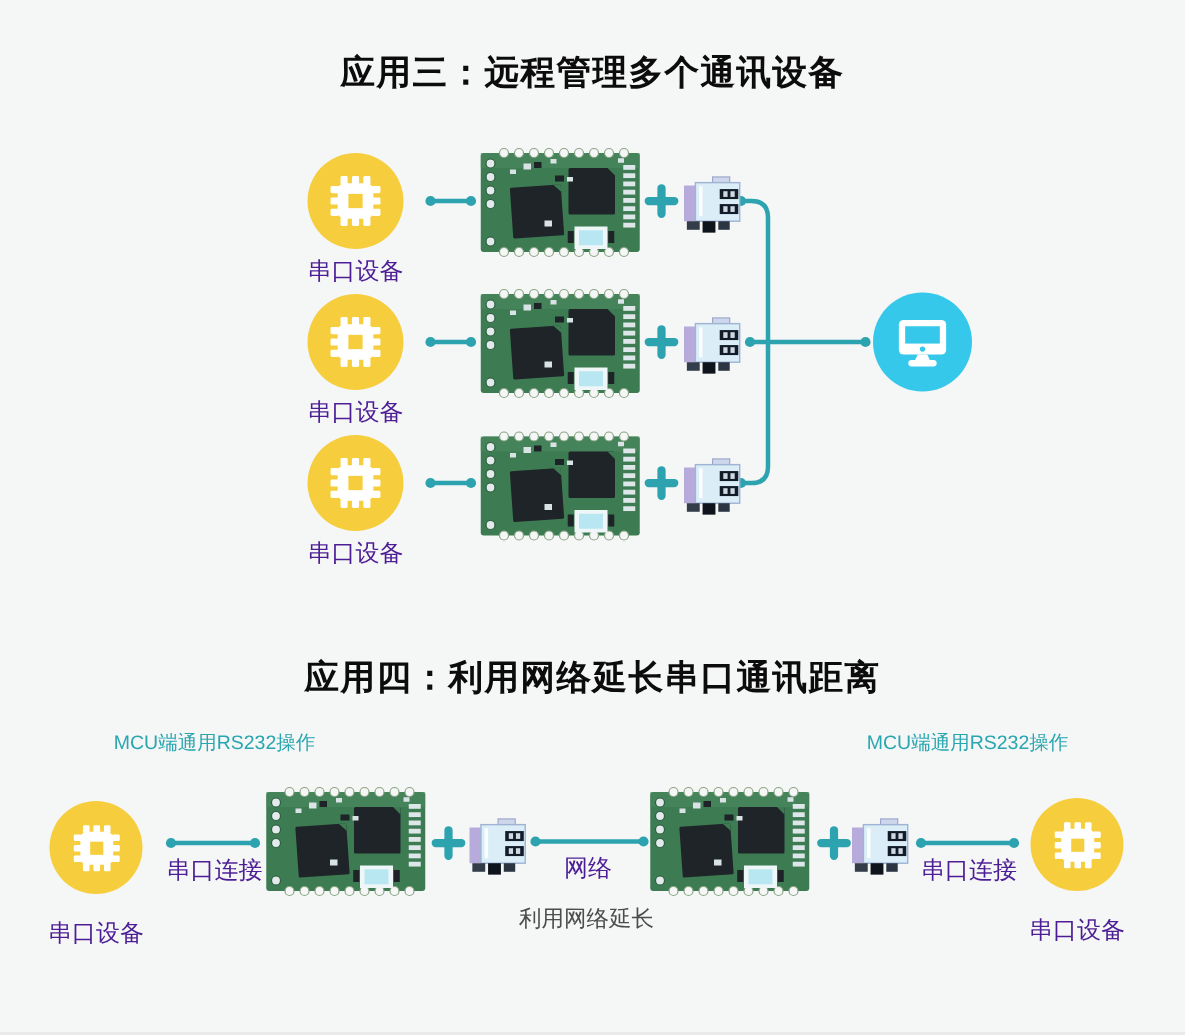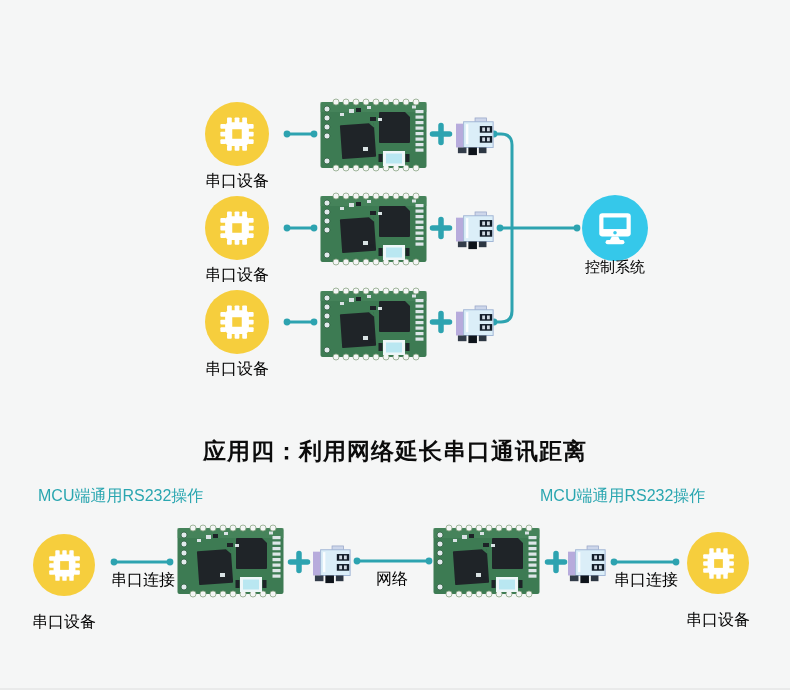--- a/index.html
+++ b/index.html
@@ -4,23 +4,23 @@
 <style>
   html,body { margin:0; padding:0; background:#f5f6f6; }
   .stage { position:relative; width:790px; height:690px; background:#f5f6f6; overflow:hidden;
            font-family:"Liberation Sans", sans-serif; }
   .title { position:absolute; left:0; width:790px; text-align:center; font-size:23px;
            font-weight:bold; color:#0c0c0c; letter-spacing:1px; }
   .circle { position:absolute; border-radius:50%; display:flex; align-items:center; justify-content:center; }
   .yellow { background:#f6ce3d; width:64px; height:64px; }
   .yellow.small { width:62px; height:62px; }
   .cyan   { background:#35c8ea; width:66px; height:66px; }
-  .label  { position:absolute; text-align:center; color:#000000; font-size:16px; }
+  .label  { position:absolute; text-align:center; color:#4c1d95; font-size:16px; }
   .label.ctrl { font-size:15px; }
-  .teal-note { position:absolute; text-align:left; color:#2aa6b0; font-size:16px; }
+  .teal-note { position:absolute; text-align:center; color:#2aa6b0; font-size:13px; }
   .small-note { position:absolute; text-align:center; color:#4c4c4c; font-size:15px; line-height:19px; }
   .abs { position:absolute; }
   .lines { position:absolute; left:0; top:0; pointer-events:none; }
 </style>
 </head>
 <body>
 
 <div class="stage">
 
   <svg width="0" height="0" style="position:absolute" aria-hidden="true">
@@ -171,20 +171,21 @@
           <circle cx="429" cy="561" r="3.4" stroke="none"></circle>
       </g>
       <g>
         <path d="M614 562 H676" fill="none"></path>
           <circle cx="614" cy="562" r="3.4" stroke="none"></circle>
           <circle cx="676" cy="562" r="3.4" stroke="none"></circle>
       </g>
     </g>
   </svg>
 
+  <div class="title" style="top:33px;">应用三：远程管理多个通讯设备</div>
 
   <div class="circle yellow" style="left:205px;top:102px;">
     <svg width="38" height="38" viewBox="0 0 40 40">
         <use href="#sym-chip"></use>
       </svg>
   </div>
   <div class="label" style="left:187px;top:171px;width:100px;">串口设备</div>
   <svg class="abs" style="left:320px;top:97px;" width="110" height="76" viewBox="0 0 110 76">
       <use href="#sym-pcb"></use>
     </svg>
@@ -225,21 +226,20 @@
     </svg>
   <svg class="abs" style="left:452px;top:305px;" width="48" height="40" viewBox="0 0 50 42">
       <use href="#sym-rj45"></use>
     </svg>
 
   <div class="circle cyan" style="left:582px;top:195px;">
     <svg width="42" height="42" viewBox="0 0 40 40">
         <use href="#sym-monitor"></use>
       </svg>
   </div>
-  <div class="label ctrl" style="left:555px;top:258px;width:120px;">控制系统</div>
 
   <div class="title" style="top:436px;text-align:center;">应用四：利用网络延长串口通讯距离</div>
 
   <div class="teal-note" style="left:38px;top:486px;width:210px;">MCU端通用RS232操作</div>
   <div class="teal-note" style="left:540px;top:486px;width:210px;">MCU端通用RS232操作</div>
 
   <div class="circle yellow small" style="left:33px;top:534px;">
     <svg width="35" height="35" viewBox="0 0 40 40">
         <use href="#sym-chip"></use>
       </svg>
@@ -253,20 +253,21 @@
     </svg>
   <svg class="abs" style="left:287px;top:550px;" width="24" height="24" viewBox="0 0 24 24">
       <path d="M12 3.5 V20.5 M3.5 12 H20.5" stroke="#2da3b0" stroke-width="5.5" stroke-linecap="round" fill="none"></path>
     </svg>
   <svg class="abs" style="left:309px;top:545px;" width="48" height="40" viewBox="0 0 50 42">
       <use href="#sym-rj45"></use>
     </svg>
 
   <div class="label" style="left:342px;top:569px;width:100px;font-family:Liberation Serif, serif;">网络</div>
   <div class="small-note" style="left:285px;top:603px;width:212px;">
+    <span style="display:block;">利用网络延长</span>
   </div>
 
   <svg class="abs" style="left:433px;top:523px;" width="110" height="76" viewBox="0 0 110 76">
       <use href="#sym-pcb"></use>
     </svg>
   <svg class="abs" style="left:544px;top:550px;" width="24" height="24" viewBox="0 0 24 24">
       <path d="M12 3.5 V20.5 M3.5 12 H20.5" stroke="#2da3b0" stroke-width="5.5" stroke-linecap="round" fill="none"></path>
     </svg>
   <svg class="abs" style="left:564px;top:545px;" width="48" height="40" viewBox="0 0 50 42">
       <use href="#sym-rj45"></use>

